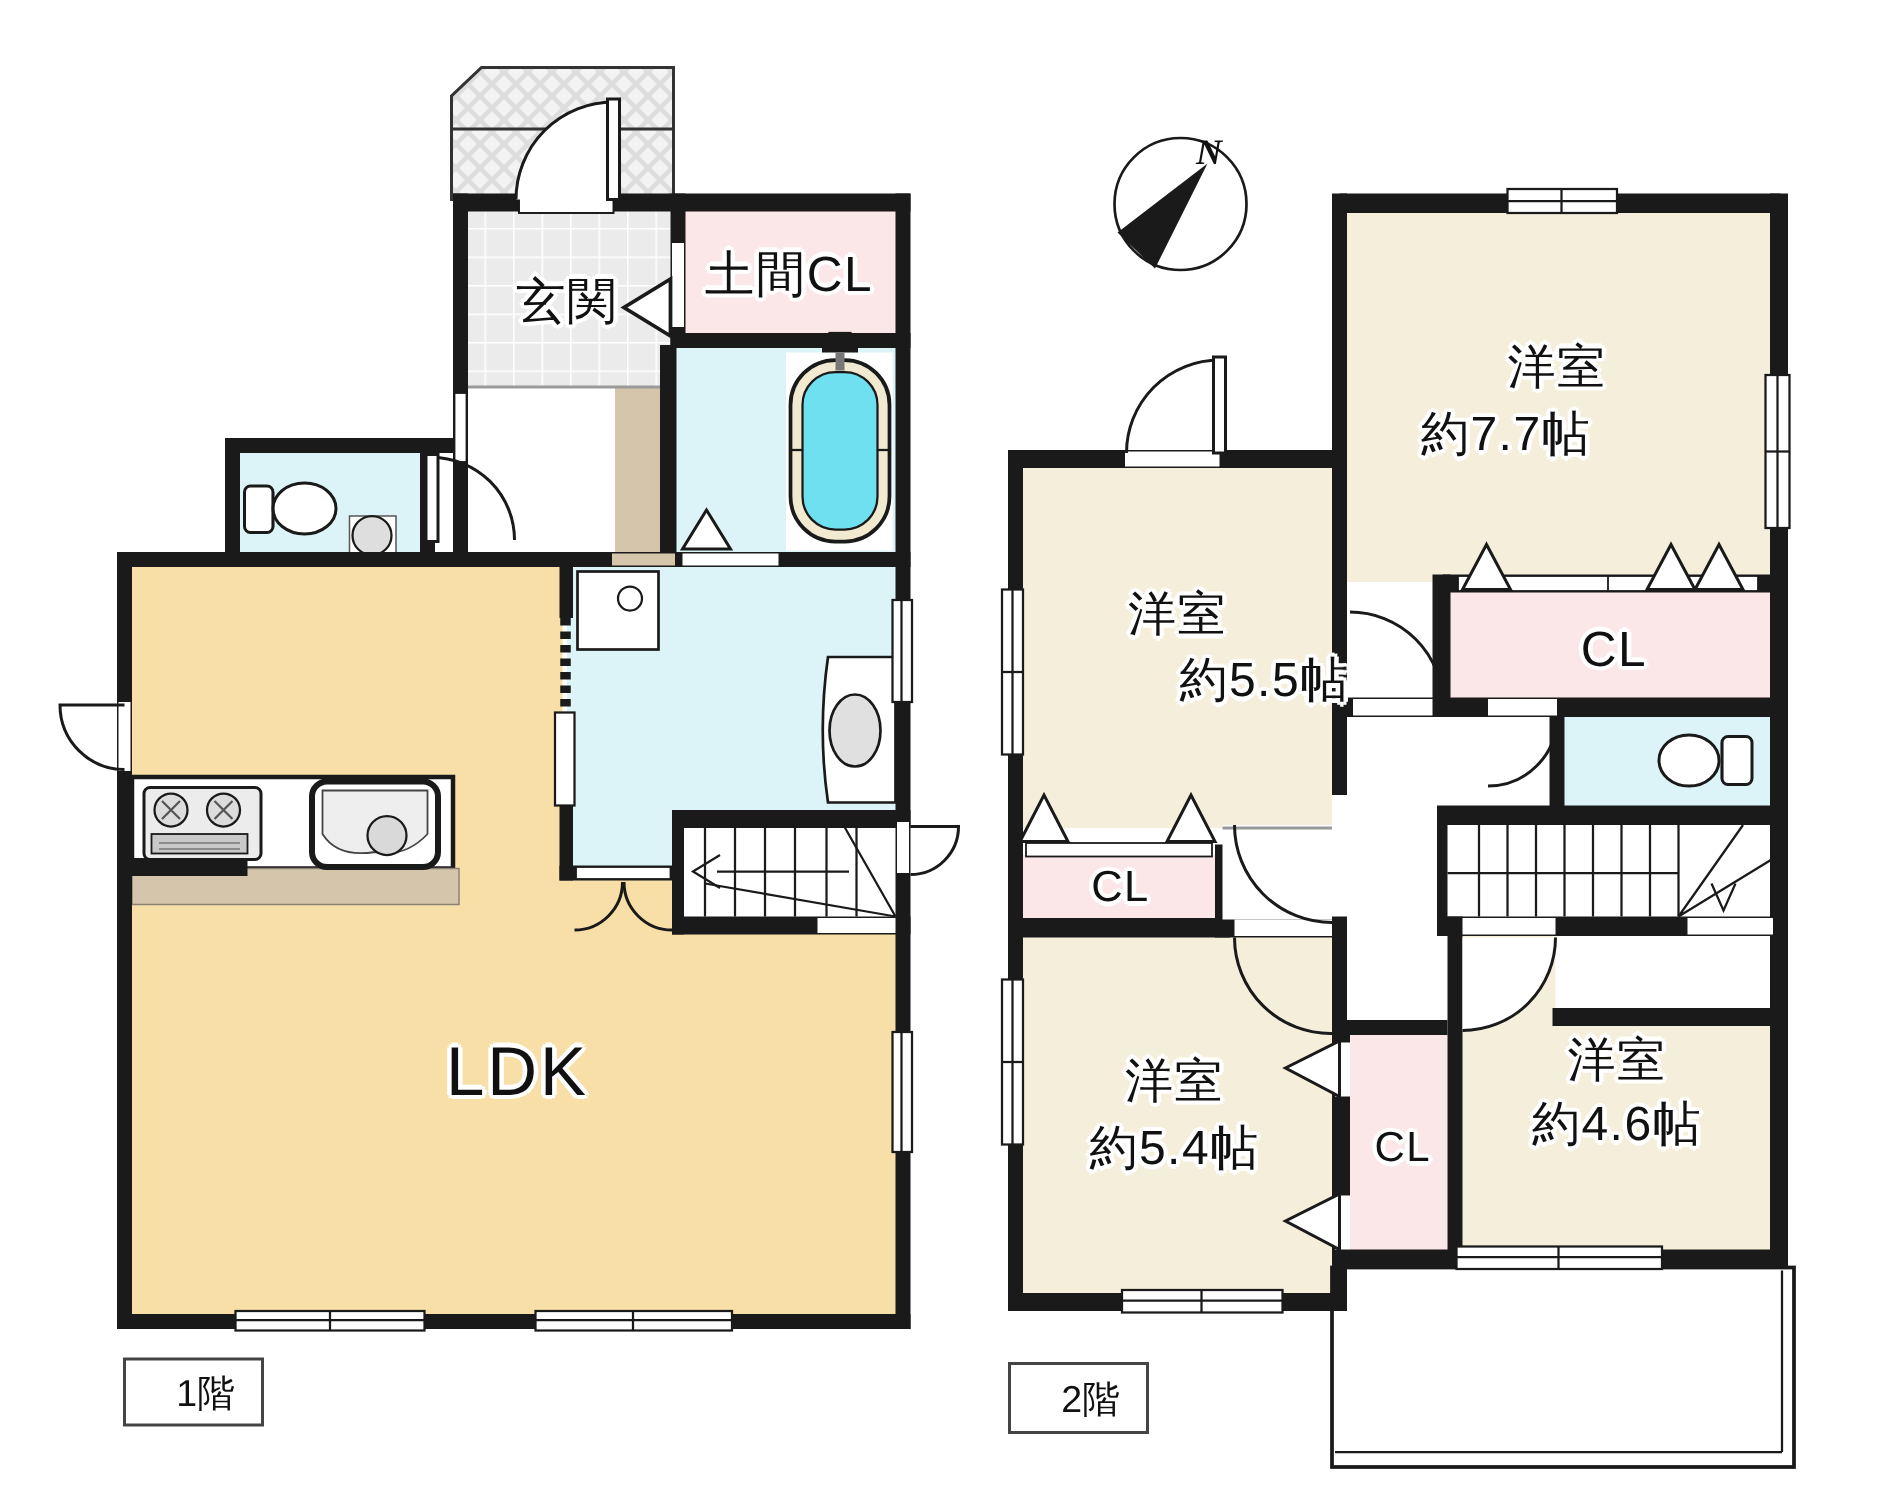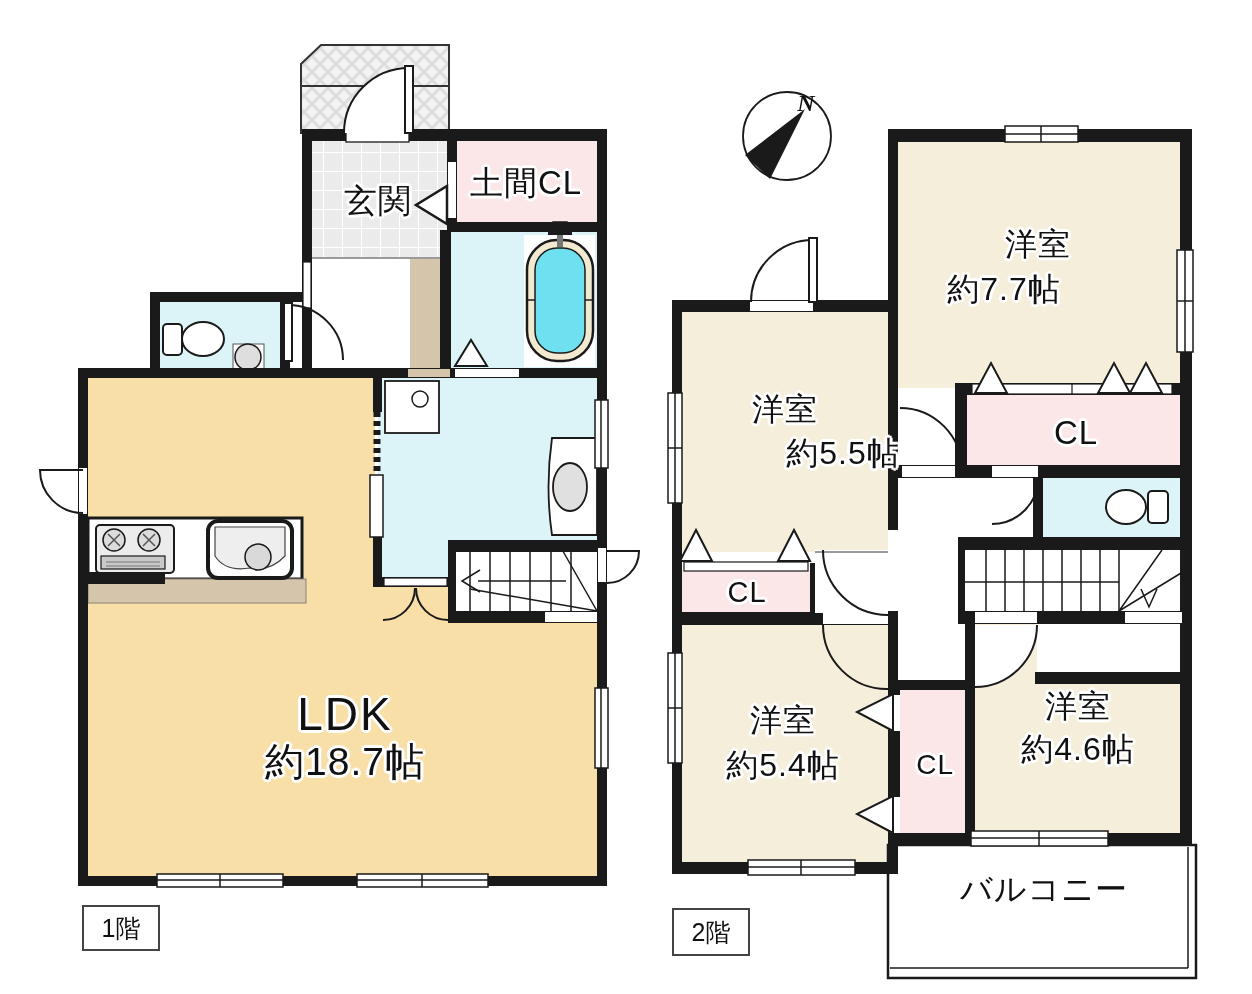--- a/index.html
+++ b/index.html
@@ -11,21 +11,21 @@
        text-shadow:-2px -2px 0 #fff,2px -2px 0 #fff,-2px 2px 0 #fff,2px 2px 0 #fff,
                    0 -3px 0 #fff,0 3px 0 #fff,-3px 0 0 #fff,3px 0 0 #fff;}
   .f34{font-size:33px;}
   .f36{font-size:32px;}
   .f30{font-size:29px;}
   .f44{font-size:46px;letter-spacing:2px;}
   .f40{font-size:39px;}
   .f32{font-size:32px;}
   .stack{width:1.05em;word-break:break-all;font-size:28px;line-height:1.2;}
   .floorbox{position:absolute;border:2px solid #444;background:#fff;color:#111;
-            font-size:25px;font-weight:500;display:flex;align-items:center;justify-content:center;}
+            font-size:25px;font-weight:500;display:flex;align-items:center;justify-content:center;padding-left:16px;}
   .north{position:absolute;transform:translate(-50%,-50%);font-family:"Liberation Serif","DejaVu Serif",serif;
          font-style:italic;font-weight:700;font-size:24px;color:#111;}
 </style>
 </head>
 <body>
 
 <div id="plan">
 
 <svg width="1252" height="994" viewBox="0 0 1252 994">
   <defs>
@@ -328,34 +328,32 @@
     <g>
       <circle cx="787" cy="136" r="44" fill="#ffffff" stroke="#1a1a1a" stroke-width="1.8"></circle>
       <path d="M805,109 L745,155 L770,179 Z" fill="#1a1a1a"></path>
     </g>
   </g>
 </svg>
 
   <div class="lbl f34" style="left:378px;top:201px;">玄関</div>
   <div class="lbl f34" style="left:526px;top:183px;">土間CL</div>
   <div class="lbl f44" style="left:345px;top:714px;">LDK</div>
-  <div class="lbl f40" style="left:345px;top:762px;">約18.7帖</div>
 
   <div class="lbl f36" style="left:1038px;top:245px;">洋室</div>
   <div class="lbl f36" style="left:1004px;top:290px;">約7.7帖</div>
   <div class="lbl f34" style="left:1076px;top:433px;">CL</div>
   <div class="lbl f36" style="left:785px;top:410px;">洋室</div>
   <div class="lbl f36" style="left:819px;top:454px;margin-left:24px;">約5.5帖</div>
   <div class="lbl f30" style="left:747px;top:592px;">CL</div>
   <div class="lbl f36" style="left:783px;top:721px;">洋室</div>
   <div class="lbl f36" style="left:783px;top:766px;">約5.4帖</div>
   <div class="lbl stack" style="left:931px;top:765px;">CL</div>
   <div class="lbl f36" style="left:1078px;top:707px;">洋室</div>
   <div class="lbl f36" style="left:1078px;top:750px;">約4.6帖</div>
-  <div class="lbl f32" style="left:1044px;top:890px;">バルコニー</div>
 
   <div class="north" style="left:806px;top:103px;">N</div>
 
   <div class="floorbox" style="left:82px;top:905px;width:74px;height:42px;">
     <span>1階</span>
   </div>
   <div class="floorbox" style="left:672px;top:908px;width:74px;height:44px;justify-content:center;">
     <span>2階</span>
   </div>
 

